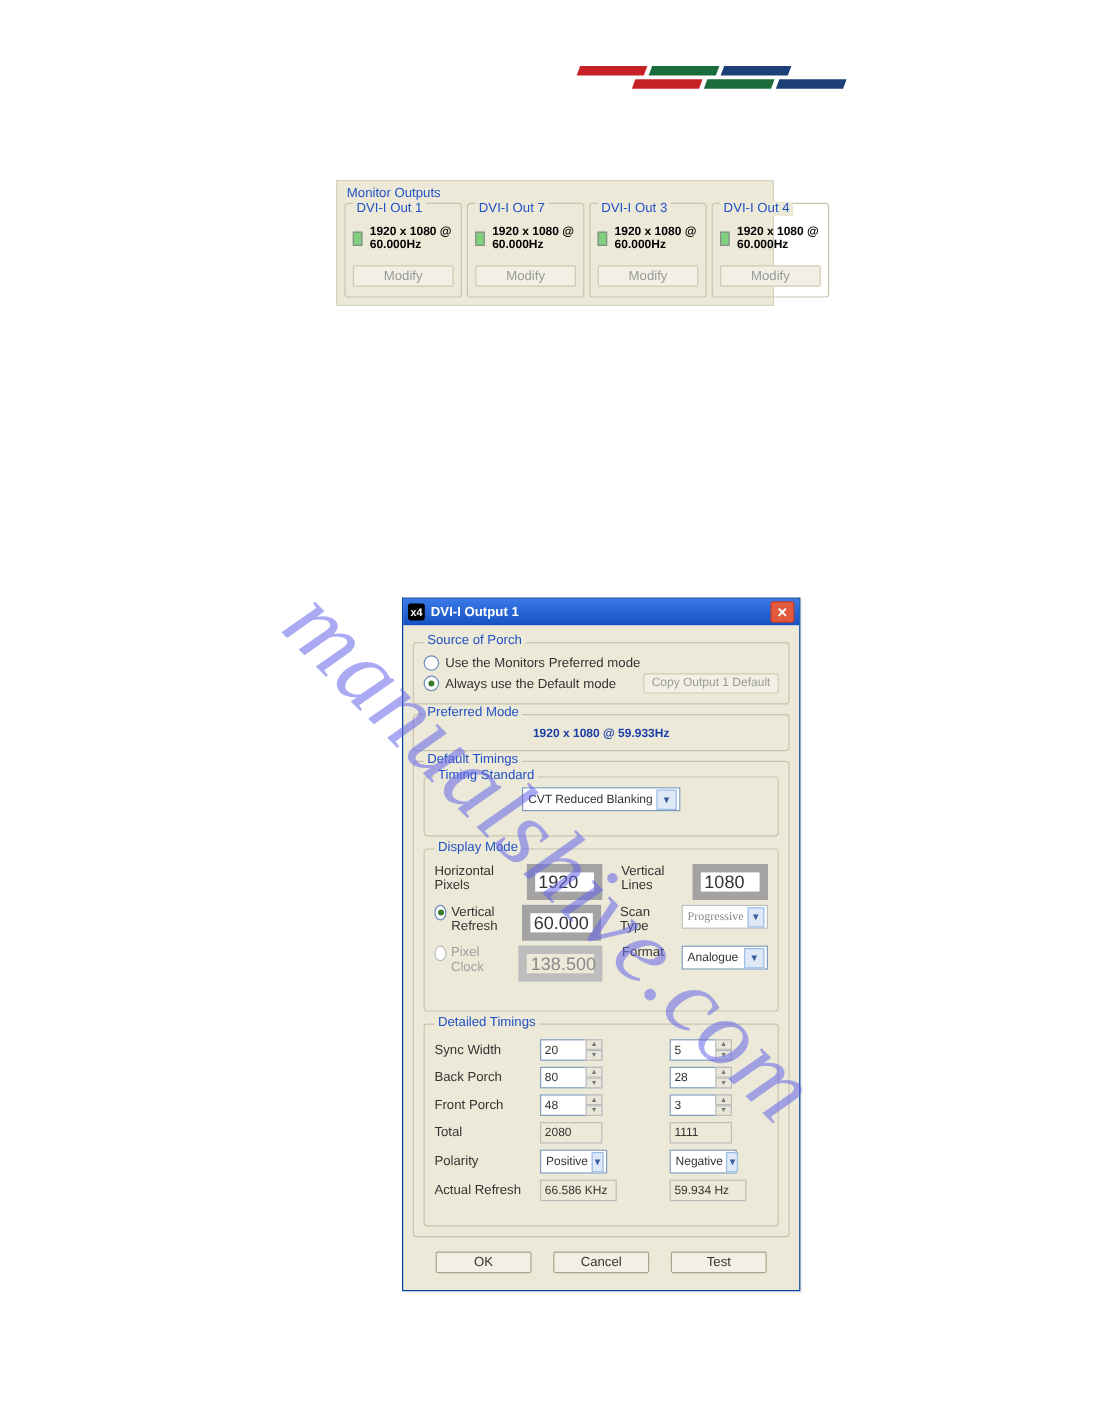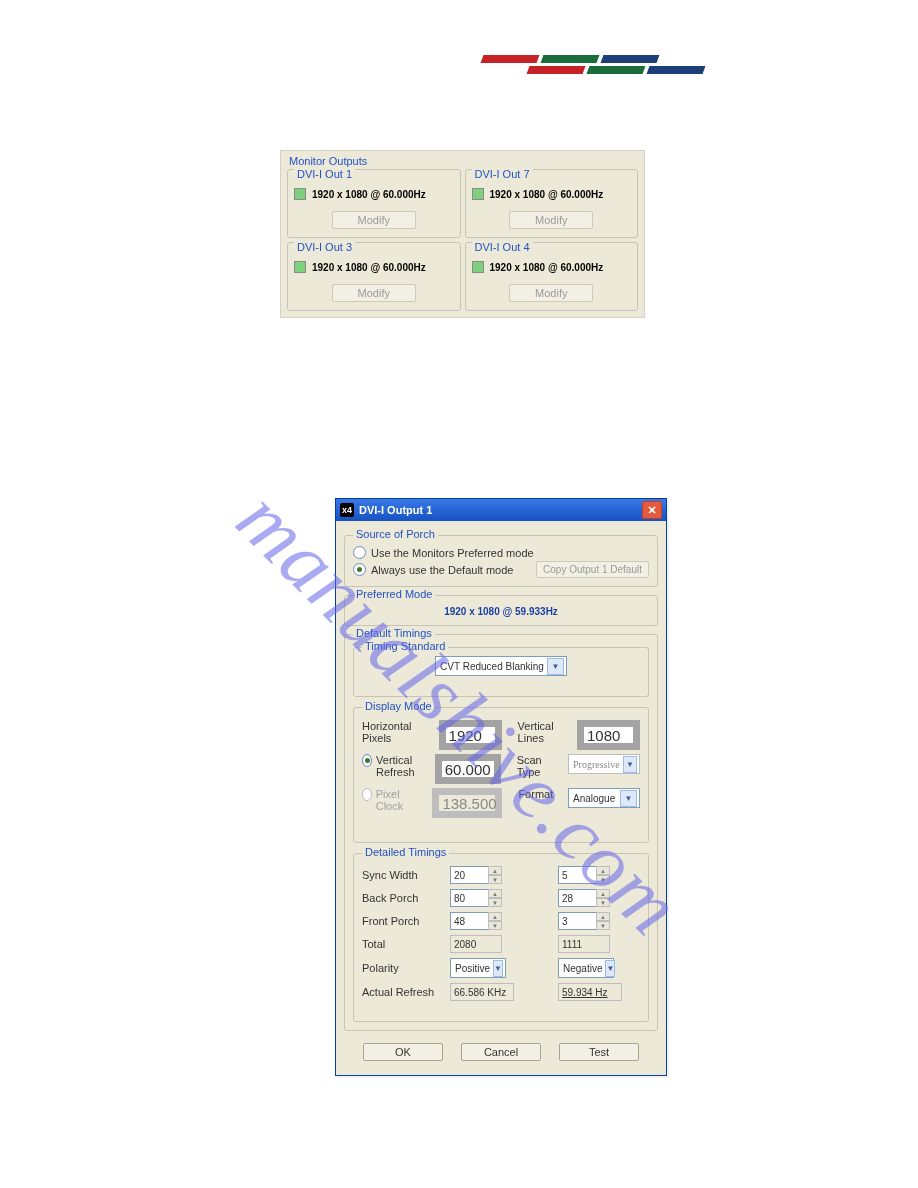--- a/index.html
+++ b/index.html
@@ -56,21 +56,21 @@
     border: 1px solid #d6d2bf;
     padding: 2px 4px 6px 4px;
   }
   .mo-legend {
     color: #2151c5;
     font-size: 11px;
     padding: 2px 4px;
   }
   .mo-grid {
     display: grid;
-    grid-template-columns: 1fr 1fr;
+    grid-template-columns: 1fr 1fr 1fr 1fr;
     gap: 4px;
     padding: 0 2px;
   }
   .mo-cell {
     border: 1px solid #c8c4b1;
     border-radius: 3px;
     padding: 2px 6px 8px 6px;
     position: relative;
   }
   .mo-cell .title {
@@ -418,21 +418,21 @@
             <span class="combo small" style="min-width:44px;">
                 <span>Negative</span>
                 <span class="carrow">▼</span>
               </span>
 
             <span>Actual Refresh</span>
             <span class="spin ro" style="width:56px;">
                 <span>66.586 KHz</span>
               </span>
             <span></span>
-            <span class="spin ro" style="width:56px;text-decoration:underline;">
+            <span class="spin ro" style="width:56px;">
                 <span>59.934 Hz</span>
               </span>
           </div>
         </div>
       </div>
 
       <div class="dlg-buttons">
         <span class="dlg-btn">OK</span>
         <span class="dlg-btn">Cancel</span>
         <span class="dlg-btn">Test</span>

